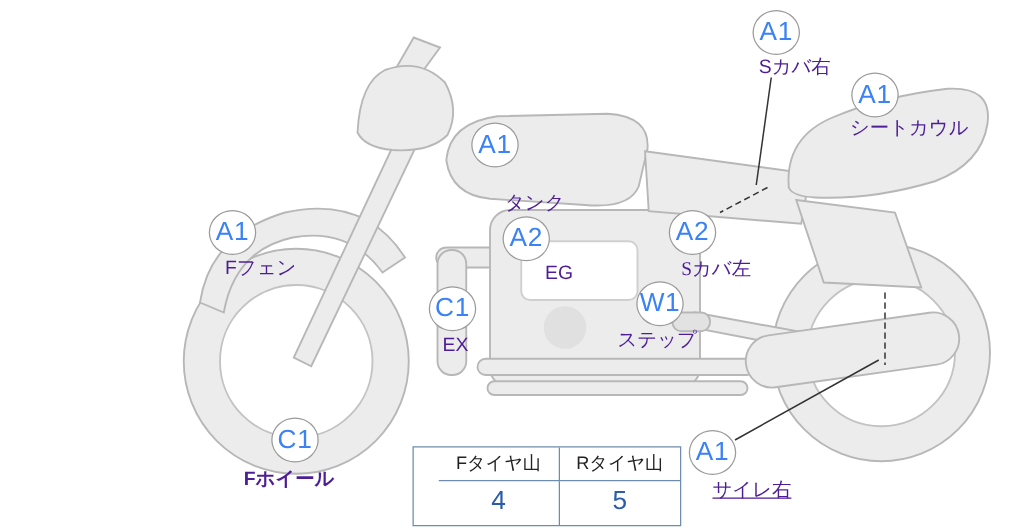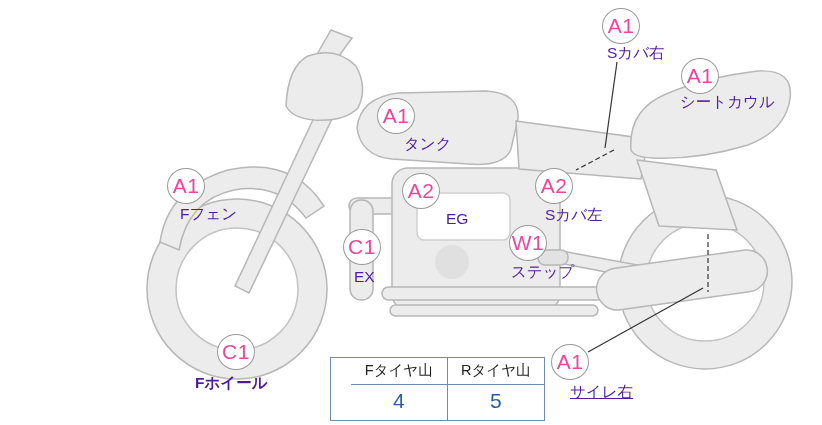--- a/index.html
+++ b/index.html
@@ -8,21 +8,21 @@
   .stage {
     position:relative; width:822px; height:425px;
     background:#ffffff; overflow:hidden;
   }
   .bike-svg { position:absolute; left:0; top:0; z-index:1; }
   .grade-circle {
     position:absolute; width:38px; height:36px;
     border:1.6px solid #9a9a9a; border-radius:50%;
     background:#ffffff;
     display:flex; align-items:center; justify-content:center;
-    font-size:21px; color:#ec4899; letter-spacing:0.5px;
+    font-size:21px; color:#3b82f6; letter-spacing:0.5px;
     z-index:3;
   }
   .part-name {
     position:absolute; font-size:15.5px; color:#4c1d95;
     white-space:nowrap; z-index:3;
   }
   .tire-table {
     position:absolute; left:330px; top:357px; width:215px;
     border:1px solid #6e8cab; background:#ffffff;
     display:grid; grid-template-columns:1fr 1fr;
@@ -96,33 +96,33 @@
     </g>
   </svg>
 
   <span class="grade-circle" style="left:167px; top:168px;">A1</span>
   <span class="part-name" style="left:180px; top:204px;">Fフェン</span>
 
   <span class="grade-circle" style="left:217px; top:334px;">C1</span>
   <span class="part-name" style="left:195px; top:373px;font-weight:bold;">Fホイール</span>
 
   <span class="grade-circle" style="left:377px; top:98px;">A1</span>
-  <span class="part-name" style="left:404px; top:134px;">タンク</span>
+  <span class="part-name" style="left:404px; top:152px;">タンク</span>
 
   <span class="grade-circle" style="left:402px; top:173px;">A2</span>
-  <span class="part-name" style="left:446px; top:210px;">EG</span>
+  <span class="part-name" style="left:436px; top:210px;">EG</span>
 
   <span class="grade-circle" style="left:343px; top:229px;">C1</span>
   <span class="part-name" style="left:354px; top:268px;">EX</span>
 
   <span class="grade-circle" style="left:482px; top:225px;margin-left:27px;">W1</span>
-  <span class="part-name" style="left:494px; top:262px;margin-left:17px;">ステップ</span>
+  <span class="part-name" style="left:494px; top:262px;">ステップ</span>
 
   <span class="grade-circle" style="left:535px; top:168px;">A2</span>
-  <span class="part-name" style="left:545px; top:205px;">Sカバ左</span>
+  <span class="part-name" style="left:545px; top:205px;font-family:Liberation Serif, serif;">Sカバ左</span>
 
   <span class="grade-circle" style="left:602px; top:8px;">A1</span>
   <span class="part-name" style="left:607px; top:43px;">Sカバ右</span>
 
   <span class="grade-circle" style="left:681px; top:58px;">A1</span>
   <span class="part-name" style="left:680px; top:92px;">シートカウル</span>
 
   <span class="grade-circle" style="left:551px; top:344px;">A1</span>
   <span class="part-name" style="left:570px; top:382px;text-decoration:underline;">サイレ右</span>
 

